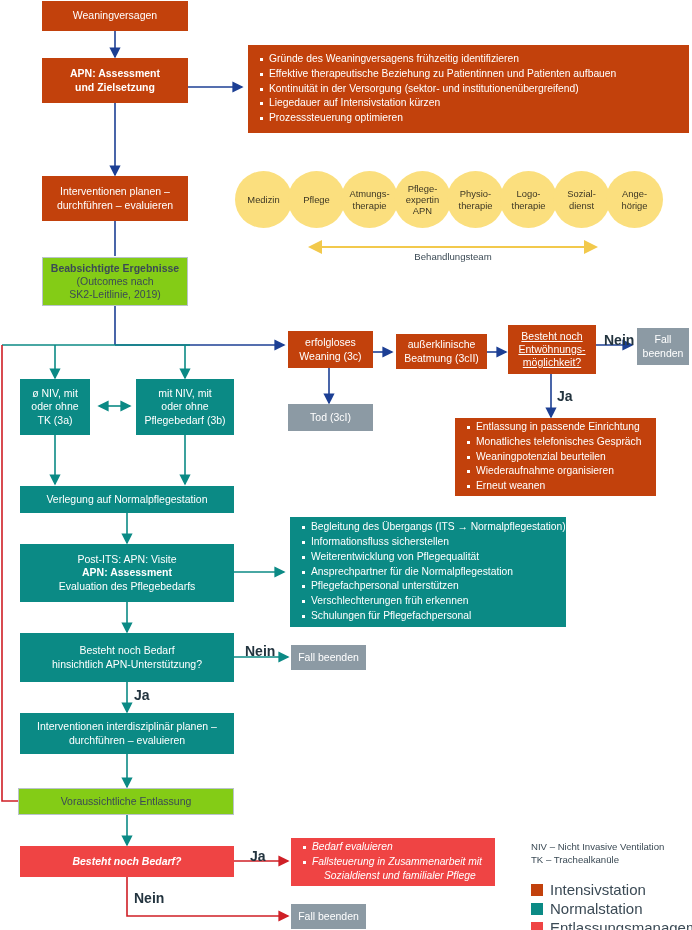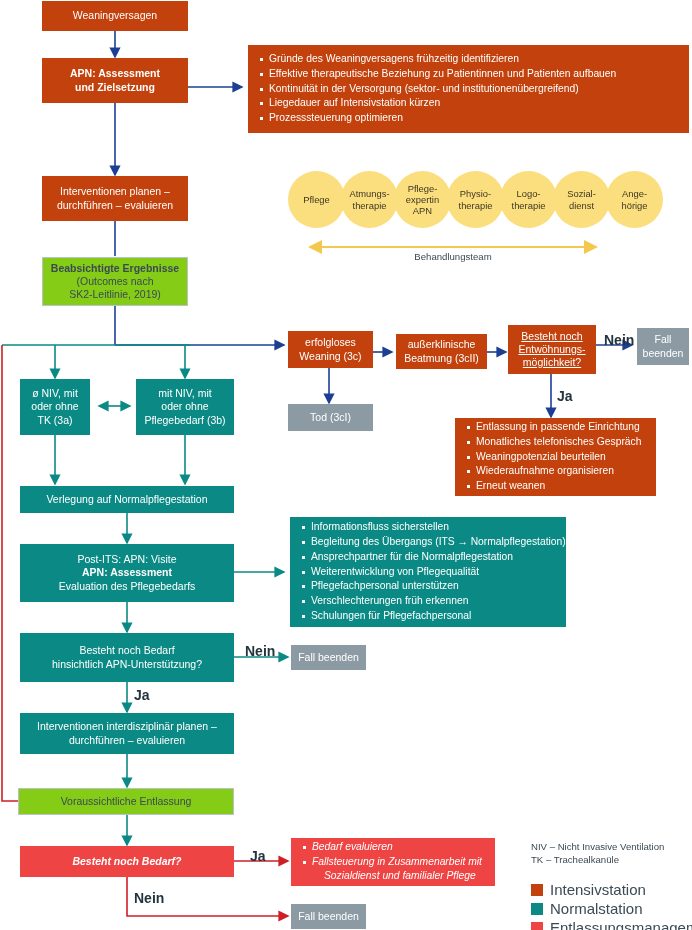--- a/index.html
+++ b/index.html
@@ -210,20 +210,23 @@
     <span>Interventionen planen –
 durchführen – evaluieren</span>
   </div>
 
   <div class="box white" style="left:42px;top:257px;width:146px;height:49px;flex-direction:column;">
     <span class="bold">Beabsichtigte Ergebnisse</span>
     <span>(Outcomes nach</span>
     <span>SK2-Leitlinie, 2019)</span>
   </div>
 
+  <div class="circle" style="left:235px;top:171px;white-space:pre-line;">
+    <span>Medizin</span>
+  </div>
   <div class="circle" style="left:288px;top:171px;white-space:pre-line;">
     <span>Pflege</span>
   </div>
   <div class="circle" style="left:341px;top:171px;white-space:pre-line;">
     <span>Atmungs-
 therapie</span>
   </div>
   <div class="circle" style="left:394px;top:171px;white-space:pre-line;">
     <span>Pflege-
 expertin
@@ -304,24 +307,24 @@
   </div>
 
   <div class="box teal" style="left:20px;top:544px;width:214px;height:58px;flex-direction:column;">
     <span>Post-ITS: APN: Visite</span>
     <span class="bold">APN: Assessment</span>
     <span>Evaluation des Pflegebedarfs</span>
   </div>
 
   <div class="bullets teal" style="left:290px;top:517px;width:276px;height:110px;">
     <ul>
+      <li>Begleitung des Übergangs (ITS → Normalpflegestation)</li>
       <li>Informationsfluss sicherstellen</li>
-      <li>Begleitung des Übergangs (ITS → Normalpflegestation)</li>
+      <li>Weiterentwicklung von Pflegequalität</li>
       <li>Ansprechpartner für die Normalpflegestation</li>
-      <li>Weiterentwicklung von Pflegequalität</li>
       <li>Pflegefachpersonal  unterstützen</li>
       <li>Verschlechterungen früh erkennen</li>
       <li>Schulungen für Pflegefachpersonal</li>
     </ul>
   </div>
 
   <div class="box teal" style="left:20px;top:633px;width:214px;height:49px;white-space:pre-line;">
     <span>Besteht noch Bedarf
 hinsichtlich APN-Unterstützung?</span>
   </div>

